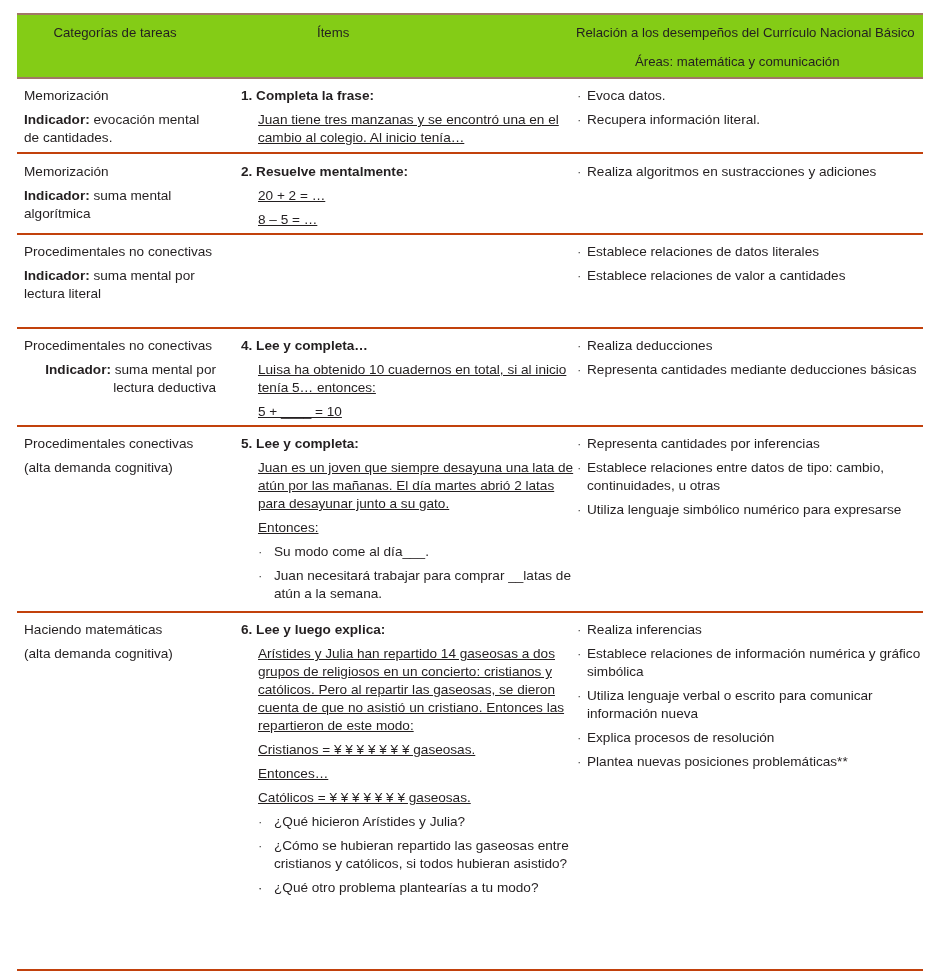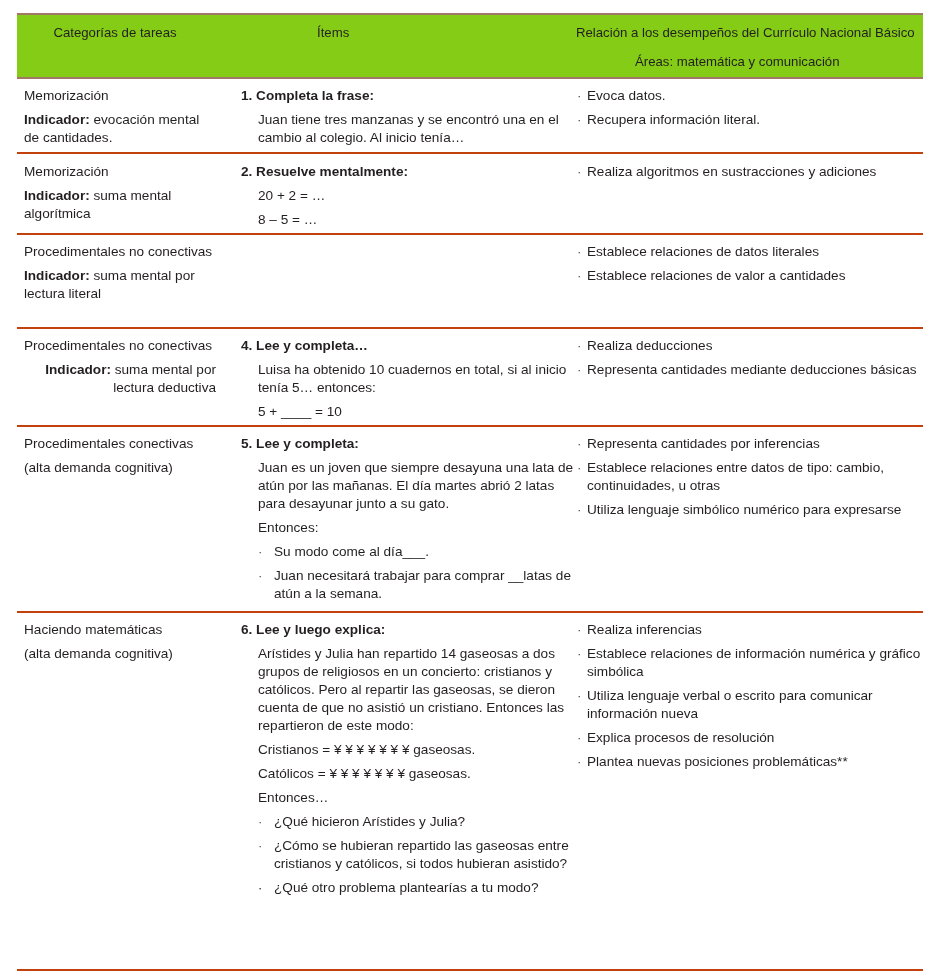--- a/index.html
+++ b/index.html
@@ -30,21 +30,21 @@
     border-bottom: 2px solid #c2410c;
     font-size: 13.6px;
     line-height: 18px;
   }
   .c1 { position: absolute; left: 7px; width: 192px; }
   .c2 { position: absolute; left: 209px; width: 340px; margin-left: 15px; }
   .c3 { position: absolute; left: 560px; width: 345px; }
   .p { margin: 0 0 6px 0; }
   .tight { margin-bottom: 0; }
   .b { font-weight: bold; }
-  .body { padding-left: 17px; }
+  .body { padding-left: 17px; text-decoration: underline; }
   .bullet-line { position: relative; padding-left: 33px; margin: 0 0 6px 0; }
   .bullet-line .dot { position: absolute; left: 17px; top: 0; color: #555; }
   .c3 .item { position: relative; padding-left: 10px; margin: 0 0 6px 0; }
   .c3 .item .dot { position: absolute; left: 0; top: 0; color: #555; }
 </style>
 </head>
 <body>
 
 <div class="table">
 
@@ -133,22 +133,22 @@
 
   <div class="row" style="height:356px;">
     <div class="c1" style="top:8px;">
       <p class="p">Haciendo matemáticas</p>
       <p class="p">(alta demanda cognitiva)</p>
     </div>
     <div class="c2" style="top:8px;">
       <p class="p b">6. Lee y luego explica:</p>
       <p class="p body">Arístides y Julia han repartido 14 gaseosas a dos grupos de religiosos en un concierto: cristianos y católicos. Pero al repartir las gaseosas, se dieron cuenta de que no asistió un cristiano. Entonces las repartieron de este modo:</p>
       <p class="p body">Cristianos = ¥ ¥ ¥ ¥ ¥ ¥ ¥ gaseosas.</p>
+      <p class="p body">Entonces…</p>
       <p class="p body">Católicos = ¥ ¥ ¥ ¥ ¥ ¥ ¥ gaseosas.</p>
-      <p class="p body">Entonces…</p>
       <p class="bullet-line"><span class="dot">·</span><span>¿Qué hicieron Arístides y Julia?</span></p>
       <p class="bullet-line"><span class="dot">·</span><span>¿Cómo se hubieran repartido las gaseosas entre cristianos y católicos, si todos hubieran asistido?</span></p>
       <p class="bullet-line"><span class="dot">·</span></p>
       <p class="bullet-line"><span class="dot">·</span><span>¿Qué otro problema plantearías a tu modo?</span></p>
     </div>
     <div class="c3" style="top:8px;">
       <p class="item"><span class="dot">·</span><span>Realiza inferencias</span></p>
       <p class="item"><span class="dot">·</span><span>Establece relaciones de información numérica y gráfico simbólica</span></p>
       <p class="item"><span class="dot">·</span><span>Utiliza lenguaje verbal o escrito para comunicar información nueva</span></p>
       <p class="item"><span class="dot">·</span><span>Explica procesos de resolución</span></p>

